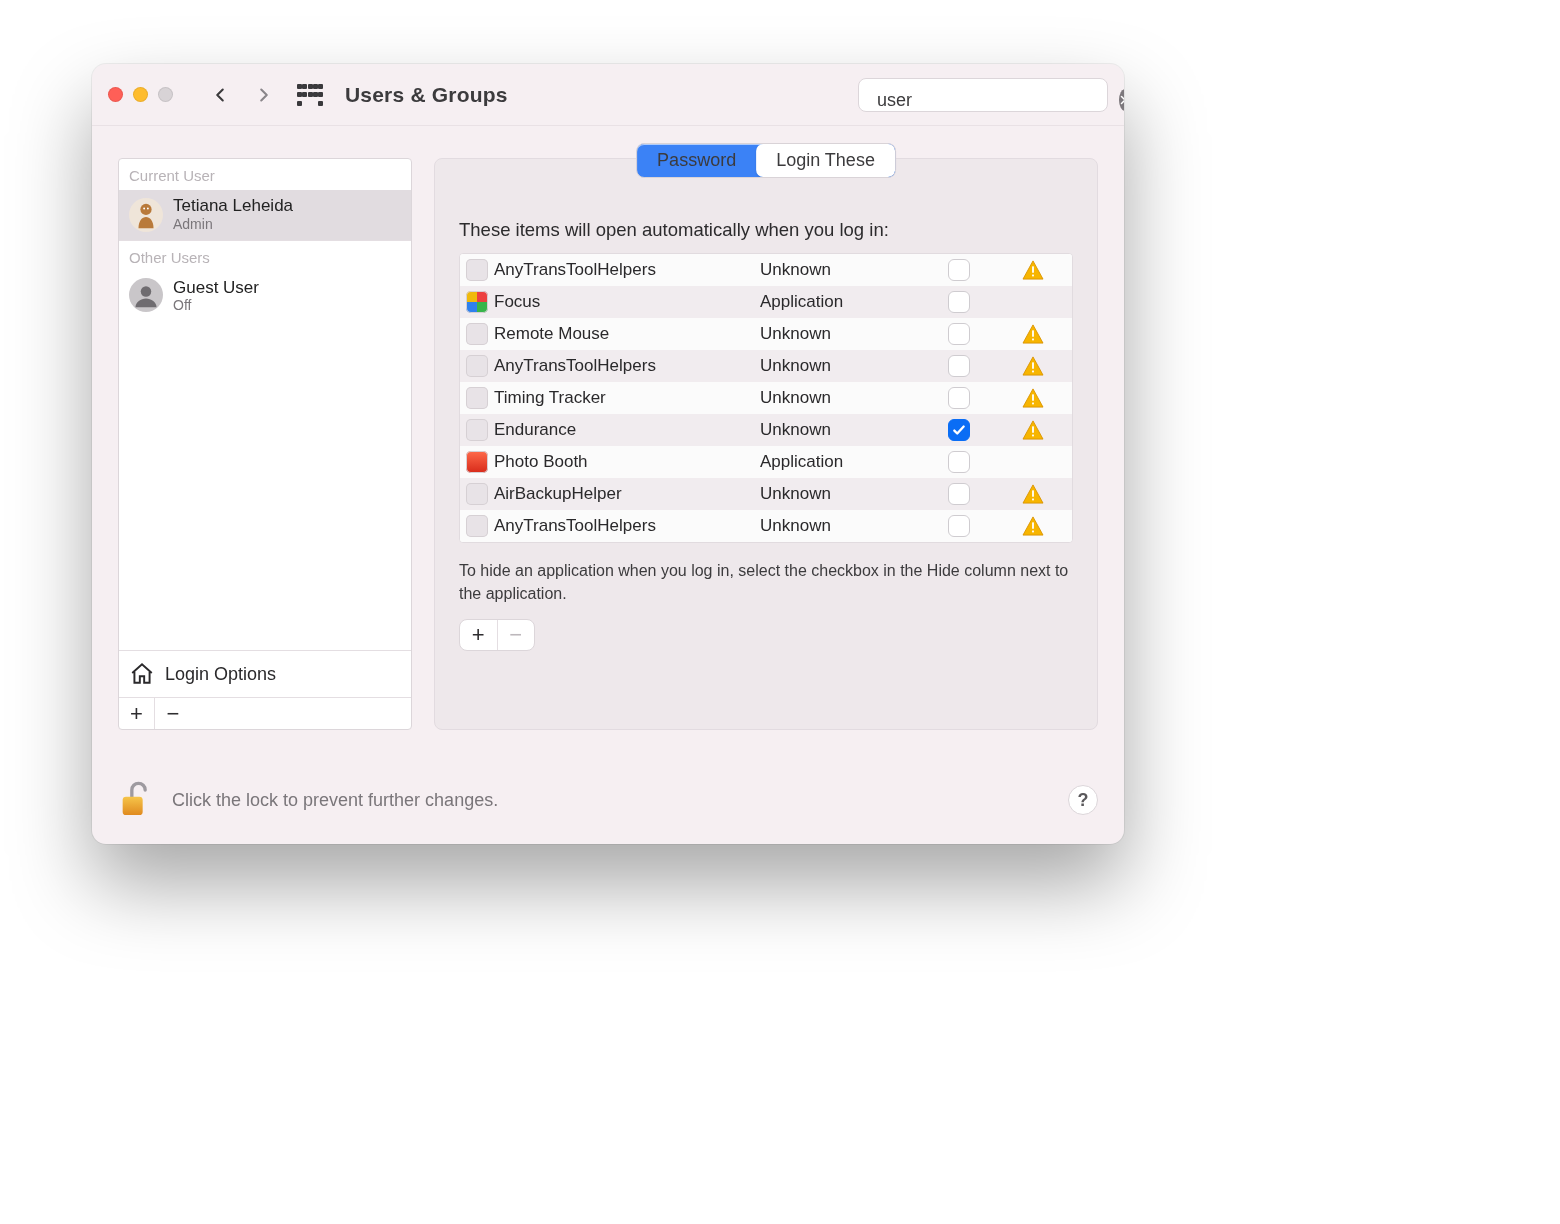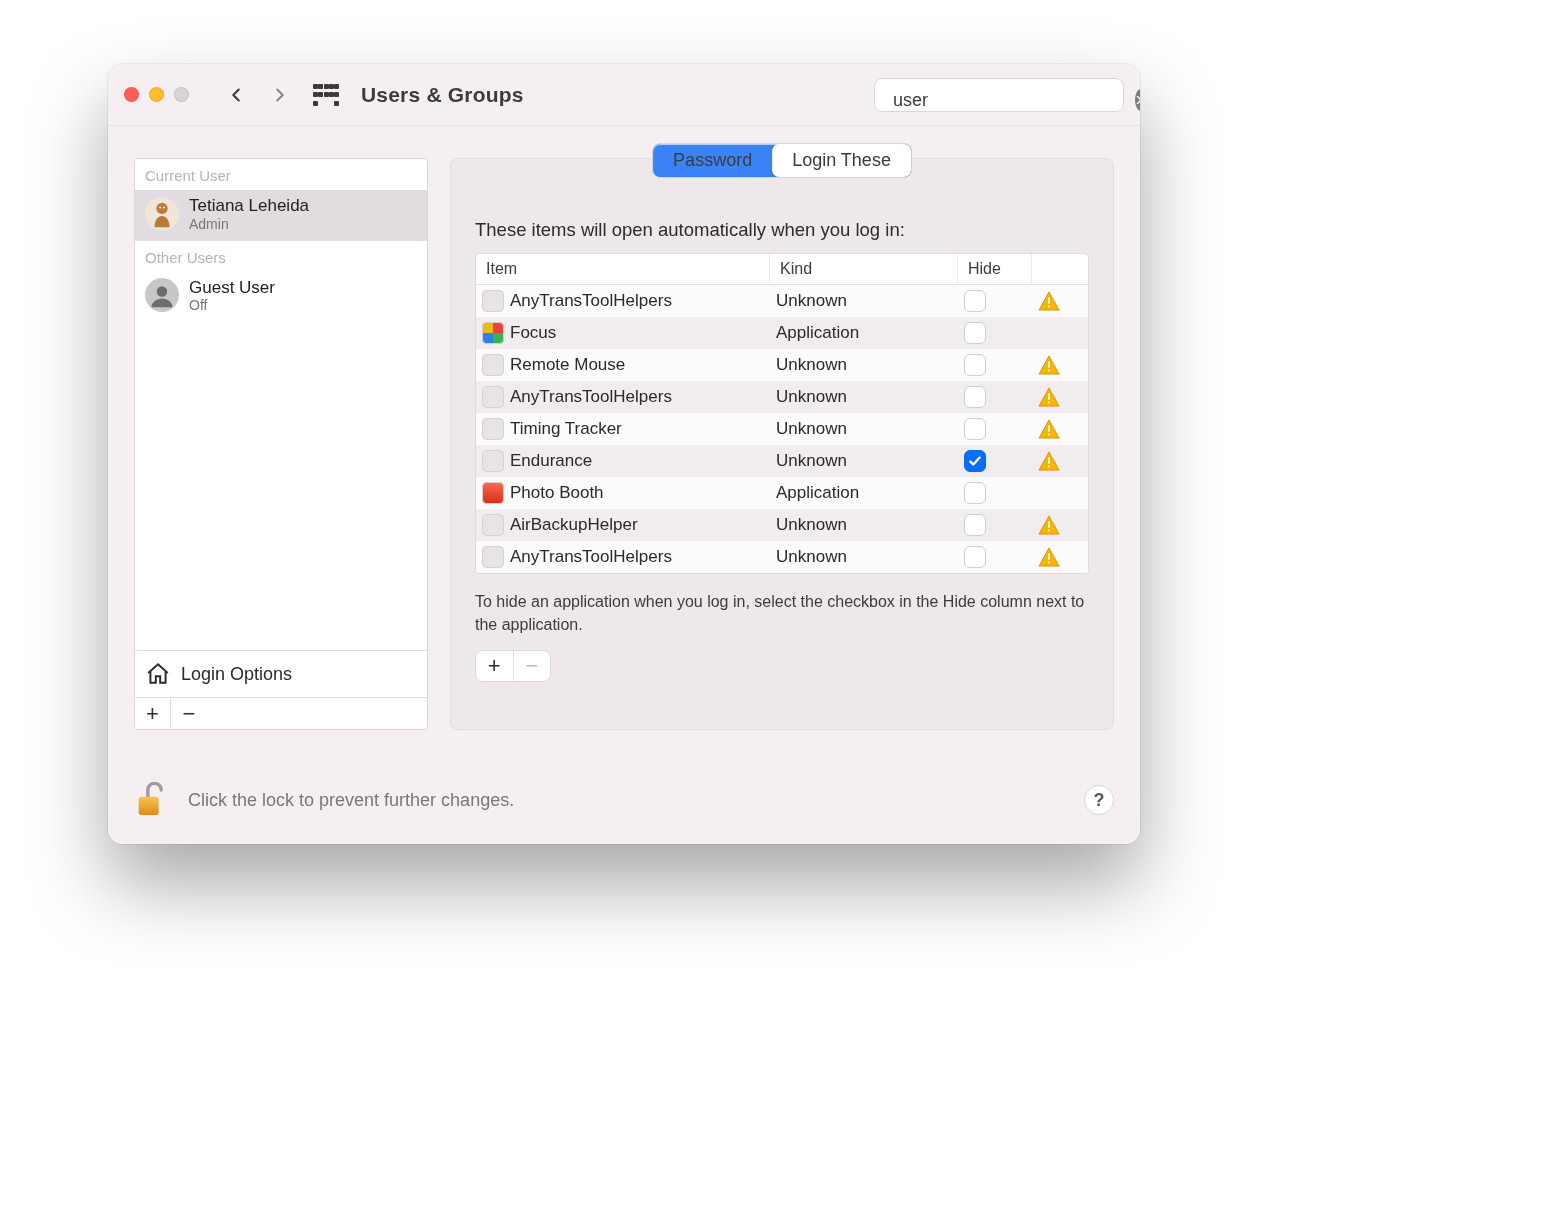--- a/index.html
+++ b/index.html
@@ -14,21 +14,21 @@
       justify-content: flex-start;
     }
     .canvas {
       position: relative;
       width: 1560px;
       height: 1224px;
       background: #fff;
     }
     .window {
       position: absolute;
-      left: 108px;
+      left: 92px;
       top: 64px;
       width: 1032px;
       height: 780px;
       background: #f6eff2;
       border-radius: 14px;
       box-shadow: 0 40px 80px rgba(0,0,0,.35), 0 0 0 1px rgba(0,0,0,.06);
       overflow: hidden;
     }
     
     .toolbar {
@@ -83,21 +83,21 @@
     }
     .columns { display:flex; gap:22px; height:572px; }
     .sidebar {
       width: 294px; background:#fff; border:1px solid #dcd6da; border-radius:4px;
       display:flex; flex-direction:column; overflow:hidden;
     }
     .sb-heading { color:#b8b3b7; font-size:15px; padding:8px 10px 6px; }
     .sb-user {
       display:flex; align-items:center; gap:10px; padding:6px 10px 8px;
     }
-    .sb-user.selected { background:#e1dce0; }
+    .sb-user.selected { background:#e1dce0;align-items:flex-end; }
     .sb-avatar {
       width:34px; height:34px; border-radius:50%; background:#efe5d9; display:flex; align-items:center; justify-content:center; overflow:hidden;
     }
     .sb-avatar.guest { background:#c9c6c9; color:#6c696c; }
     .sb-name { font-size:17px; color:#222; line-height:1.15; }
     .sb-sub { font-size:14px; color:#7a767a; }
     .sb-sep { height:1px; background:#e4dee2; }
     .sb-flex { flex:1; }
     .sb-login {
       display:flex; align-items:center; gap:10px; padding:10px 10px; cursor:default;
@@ -286,26 +286,20 @@
 
         <div class="panel">
           <div class="seg">
             <button>Password</button>
             <button class="active">Login These</button>
           </div>
           <div class="panel-inner">
             <div class="intro">These items will open automatically when you log in:</div>
 
             <div class="table">
-              <div class="thead">
-                <div class="th">Item</div>
-                <div class="th">Kind</div>
-                <div class="th">Hide</div>
-                <div class="th"></div>
-              </div>
               <div id="tbody">
                   <div class="trow">
                     <div class="cell">
                       <span class="app-ic"></span>
                       <span>AnyTransToolHelpers</span>
                     </div>
                     <div class="cell cell-kind">Unknown</div>
                     <div class="cell">
                       <span class="chk"></span>
                     </div>

